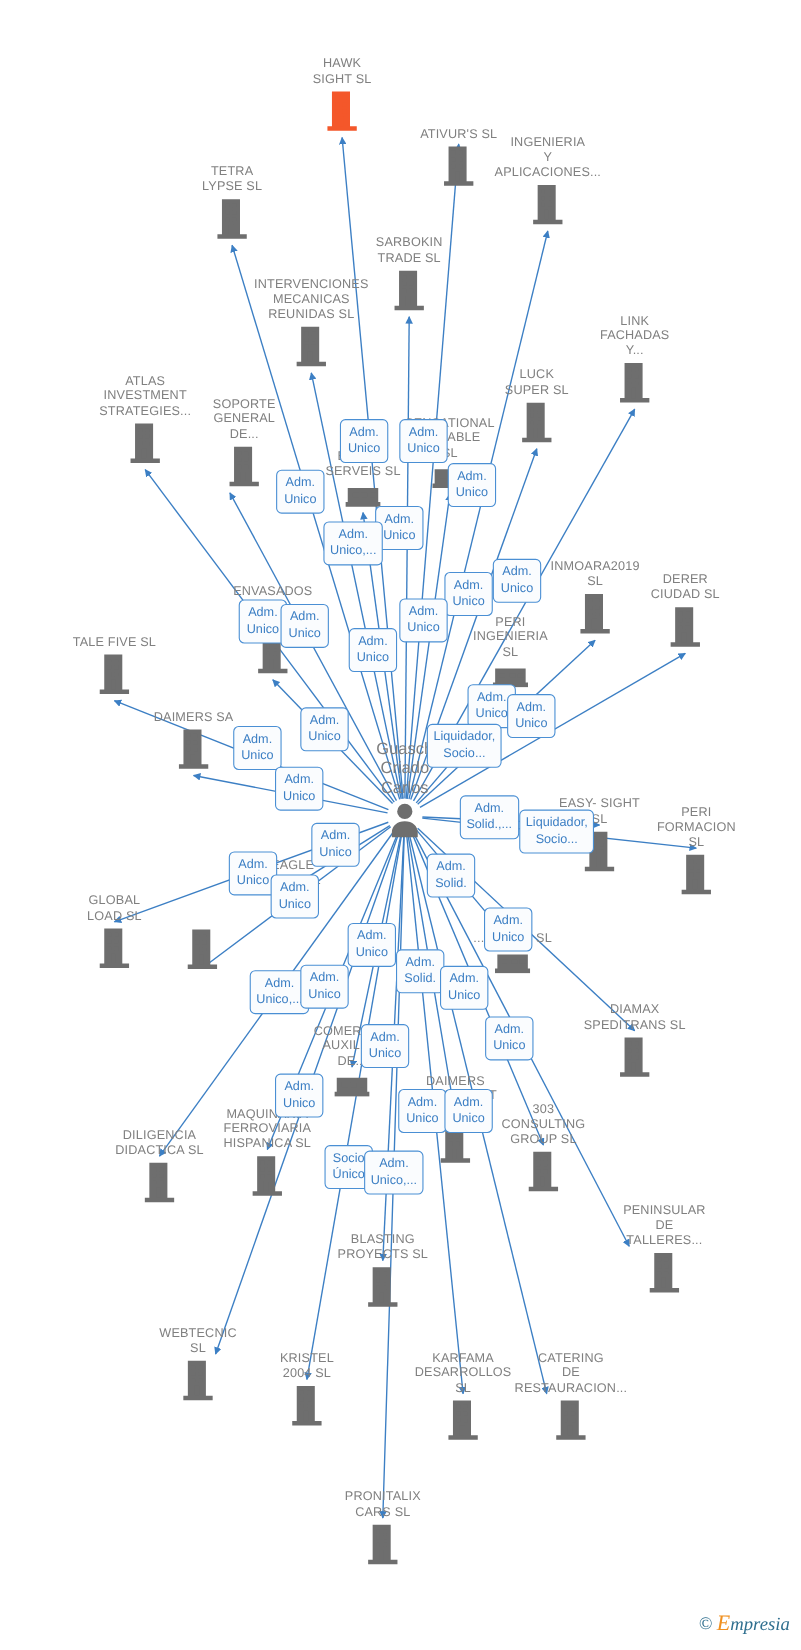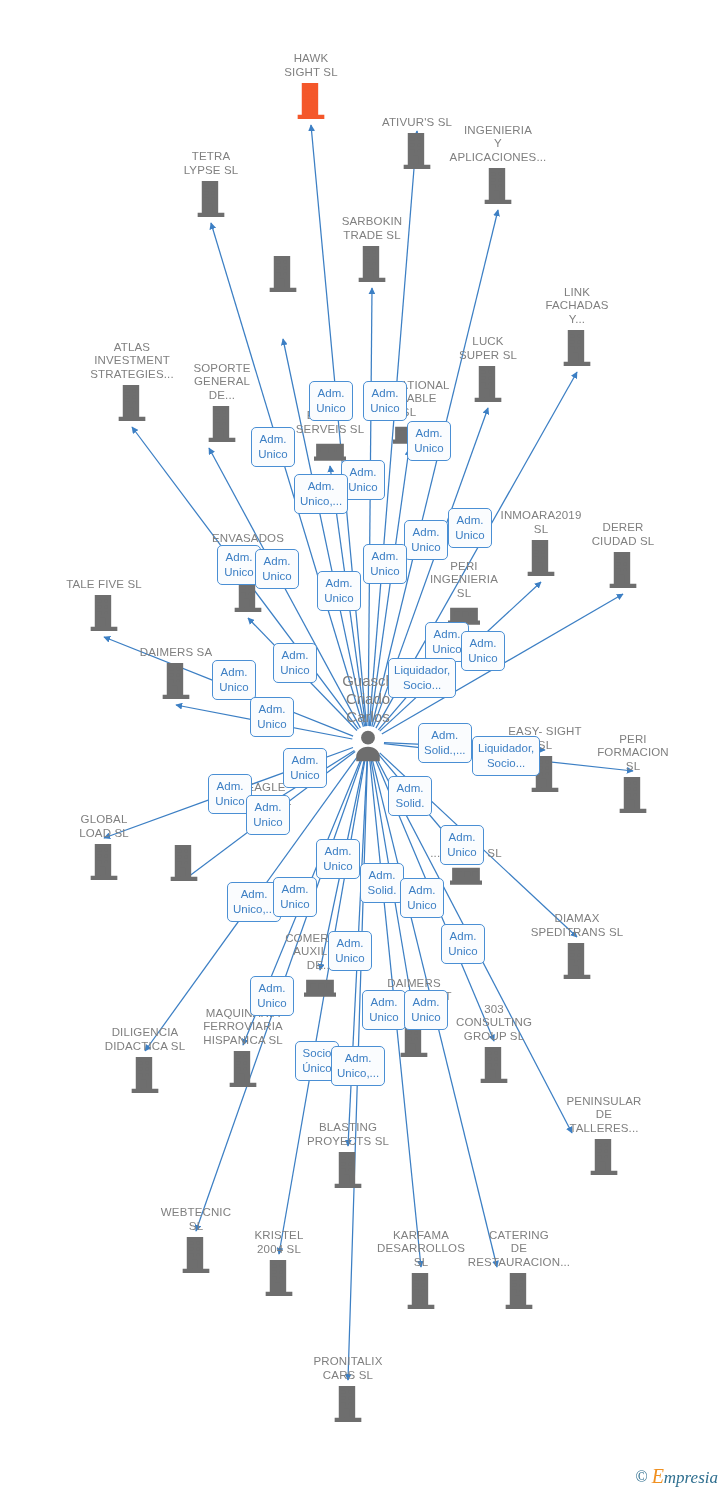--- a/index.html
+++ b/index.html
@@ -221,20 +221,23 @@
           <rect x="9" y="7" width="3.4" height="3.4" fill="#fff"></rect>
           <rect x="15.3" y="7" width="3.4" height="3.4" fill="#fff"></rect>
           <rect x="9" y="13" width="3.4" height="3.4" fill="#fff"></rect>
           <rect x="15.3" y="13" width="3.4" height="3.4" fill="#fff"></rect>
           <rect x="9" y="19" width="3.4" height="3.4" fill="#fff"></rect>
           <rect x="15.3" y="19" width="3.4" height="3.4" fill="#fff"></rect>
           <rect x="12" y="25" width="4" height="9" fill="#fff"></rect>
         </svg>
       </div>
       <div class="node" style="left: 283px; top: 252.5px;">
+        <div class="label">INTERVENCIONES
+MECANICAS
+REUNIDAS  SL</div>
         <svg class="glyph" viewBox="0 0 30 39">
           <path d="M6 3h16v31h6v4H2v-4h4V3z"></path>
           <rect x="9" y="7" width="3.4" height="3.4" fill="#fff"></rect>
           <rect x="15.3" y="7" width="3.4" height="3.4" fill="#fff"></rect>
           <rect x="9" y="13" width="3.4" height="3.4" fill="#fff"></rect>
           <rect x="15.3" y="13" width="3.4" height="3.4" fill="#fff"></rect>
           <rect x="9" y="19" width="3.4" height="3.4" fill="#fff"></rect>
           <rect x="15.3" y="19" width="3.4" height="3.4" fill="#fff"></rect>
           <rect x="12" y="25" width="4" height="9" fill="#fff"></rect>
         </svg>
@@ -580,21 +583,21 @@
           <path d="M6 3h16v31h6v4H2v-4h4V3z"></path>
           <rect x="9" y="7" width="3.4" height="3.4" fill="#fff"></rect>
           <rect x="15.3" y="7" width="3.4" height="3.4" fill="#fff"></rect>
           <rect x="9" y="13" width="3.4" height="3.4" fill="#fff"></rect>
           <rect x="15.3" y="13" width="3.4" height="3.4" fill="#fff"></rect>
           <rect x="9" y="19" width="3.4" height="3.4" fill="#fff"></rect>
           <rect x="15.3" y="19" width="3.4" height="3.4" fill="#fff"></rect>
           <rect x="12" y="25" width="4" height="9" fill="#fff"></rect>
         </svg>
       </div>
-      <div class="node" style="left: 196px; top: 1206px;">
+      <div class="node" style="left: 180px; top: 1206px;">
         <div class="label">WEBTECNIC
 SL</div>
         <svg class="glyph" viewBox="0 0 30 39">
           <path d="M6 3h16v31h6v4H2v-4h4V3z"></path>
           <rect x="9" y="7" width="3.4" height="3.4" fill="#fff"></rect>
           <rect x="15.3" y="7" width="3.4" height="3.4" fill="#fff"></rect>
           <rect x="9" y="13" width="3.4" height="3.4" fill="#fff"></rect>
           <rect x="15.3" y="13" width="3.4" height="3.4" fill="#fff"></rect>
           <rect x="9" y="19" width="3.4" height="3.4" fill="#fff"></rect>
           <rect x="15.3" y="19" width="3.4" height="3.4" fill="#fff"></rect>

